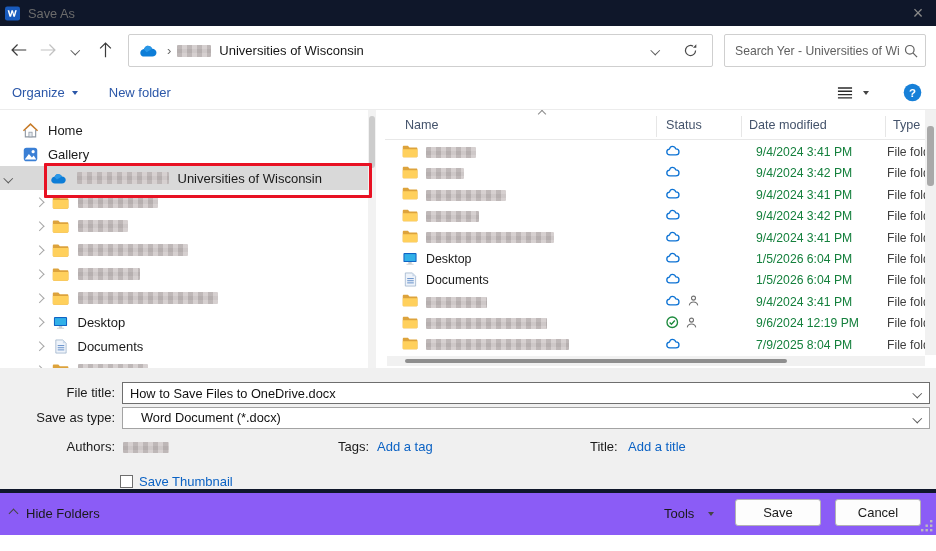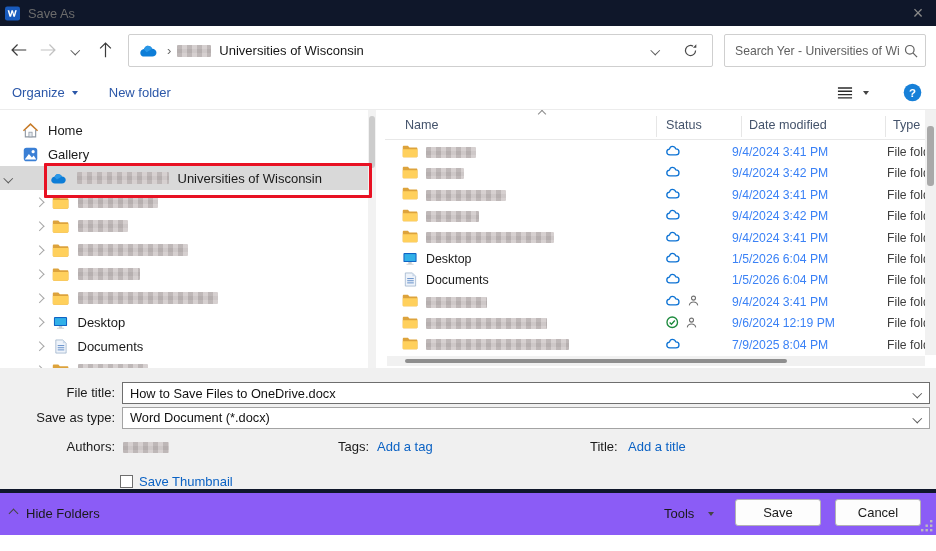--- a/index.html
+++ b/index.html
@@ -79,21 +79,21 @@
   .h-sep{position:absolute;top:2px;width:1px;height:21px;background:#e6e6e6}
   .sort-chev{position:absolute;left:154px;top:-3px;width:6px;height:6px;border-color:#8a8a8a;border-width:1.2px}
   .fl-rows{position:absolute;left:0;top:31px;width:540px}
   .frow{position:absolute;left:0;width:540px;height:21.4px}
   .c-icon{position:absolute;left:17px;top:2.5px;width:16px;height:15px}
   .c-name{position:absolute;left:41px;top:3.5px;font-size:12.4px;color:#1b1b1b}
   .c-status{position:absolute;left:281px;top:4px;display:flex;gap:7px;align-items:center}
   .st-cloud{width:15px;height:11px}
   .st-person{width:11px;height:11px}
   .st-check{width:12.5px;height:12.5px}
-  .c-date{position:absolute;left:347px;top:4px;font-size:12.2px;color:#3b82f6;white-space:nowrap}
+  .c-date{position:absolute;left:371px;top:4px;font-size:12.2px;color:#15803d;white-space:nowrap}
   .c-type{position:absolute;left:502px;top:4px;width:38px;overflow:hidden;font-size:12.2px;color:#3f3f3f;white-space:nowrap}
   .v-scroll{position:absolute;right:0;top:0;width:11px;height:245px;background:#f1f1f1}
   .v-thumb{position:absolute;left:2px;top:16px;width:7px;height:60px;background:#a9a9a9;border-radius:3px}
   .h-scroll{position:absolute;left:2px;top:246px;width:538px;height:10px;background:#f1f1f1}
   .h-thumb{position:absolute;left:18px;top:3px;width:382px;height:4px;background:#8f8f8f;border-radius:2px}
 
   
   .redact{display:inline-block;height:12px;border-radius:1px;vertical-align:middle;
     background:repeating-linear-gradient(90deg,rgba(173,166,166,.6) 0 5px,rgba(213,207,207,.6) 5px 10px),
                repeating-linear-gradient(180deg,#d8d2d2 0 4px,#c3bdbd 4px 8px)}
@@ -101,21 +101,21 @@
 
   
   .formarea{position:absolute;left:0;top:368px;width:100%;height:137px;background:#f0f0f0}
   .flabel{position:absolute;left:5px;width:110px;text-align:right;font-size:13px;color:#1a1a1a;white-space:nowrap}
   .lb-filename{top:17px}.lb-savetype{top:42px}.lb-authors{top:71px}
   .combo{position:absolute;left:122px;width:808px;height:22px;background:#fff;box-sizing:border-box}
   .combo-filename{top:14px;border:1px solid #6e6e6e}
   .combo-savetype{top:39px;border:1px solid #a3a3a3}
   .combo input{width:calc(100% - 28px);height:100%;border:0;outline:0;background:transparent;
     padding:0 0 0 7px;font:12.8px "Liberation Sans",sans-serif;color:#111}
-  .combo .sel-text{display:inline-block;padding-left:7px;line-height:20px;font-size:12.8px;color:#111}
+  .combo .sel-text{display:inline-block;padding-left:18px;line-height:20px;font-size:12.8px;color:#111}
   .combo .chev{position:absolute;right:9px;top:6.5px}
   .authors-redact{position:absolute;left:123px;top:74px;width:46px;height:11px}
   .meta-label{position:absolute;font-size:13px;color:#1a1a1a}
   .meta-link{position:absolute;font-size:13px;color:#0b62c4}
   .lb-tags{left:338px;top:71px}.lk-tag{left:377px;top:71px}
   .lb-title{left:590px;top:71px}.lk-title{left:628px;top:71px}
   .thumb-check{position:absolute;left:120px;top:107px;width:13px;height:13px;background:#fff;border:1px solid #6e6e6e;box-sizing:border-box}
   .thumb-label{position:absolute;left:139px;top:106px;font-size:13px;color:#0b62c4}
 
   

